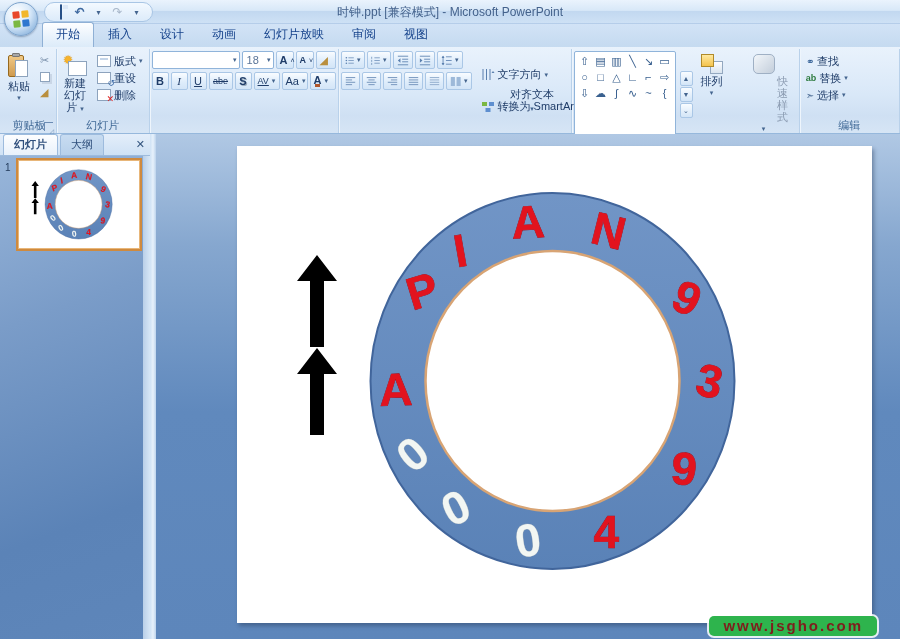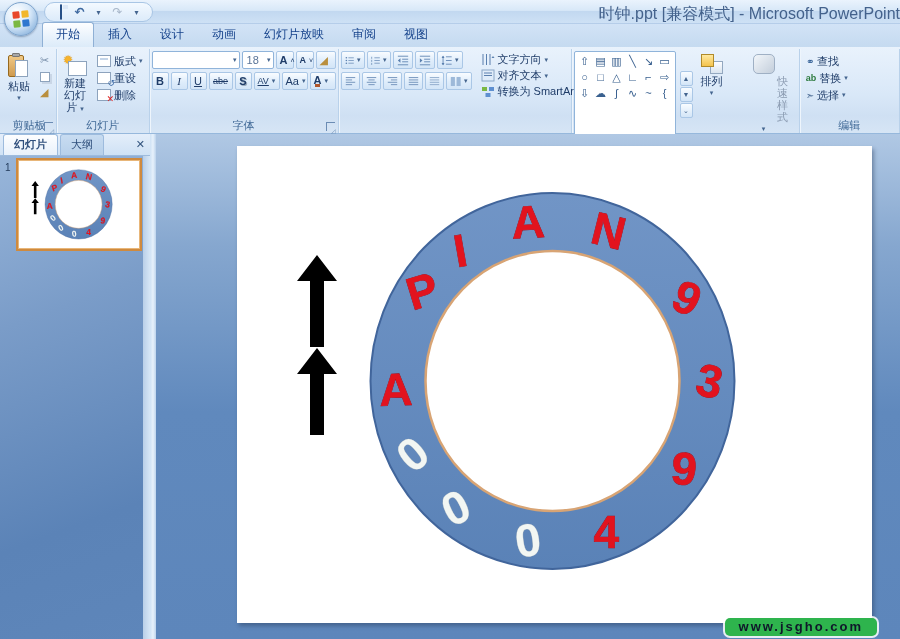--- a/index.html
+++ b/index.html
@@ -25,21 +25,21 @@
   .office-logo{ width:16px; height:16px; display:grid; grid-template-columns:7px 7px; grid-gap:2px; transform:rotate(-6deg);}
   .office-logo span{ width:7px; height:7px; border-radius:1px;}
   .ol1{background:#e8472b;} .ol2{background:#f2b72c;} .ol3{background:#7bb843;} .ol4{background:#2e77cf;}
   .qat{ position:absolute; left:44px; top:2px; height:20px; display:flex; align-items:center; gap:4px;
     padding:0 8px; background:linear-gradient(#f3f9ff,#dcebfa); border:1px solid #a9c6e5; border-radius:10px;}
   .qat .qi{ width:15px; text-align:center; font-size:12px; line-height:15px; cursor:default;}
   .save-ic{ width:11px; height:11px; background:linear-gradient(#5e8fd0,#2f5fa8); border:1px solid #274f86; border-radius:1px; position:relative;}
   .save-ic:before{content:""; position:absolute; left:2px; top:0; width:5px; height:4px; background:#dce8f7;}
   .undo-g{ color:#3f69a0; font-weight:bold;} .redo-g{ color:#a7b6c9;}
   .qat .caret{ font-size:8px; color:#44658f;}
-  .win-title{ position:absolute; left:0; right:0; top:4px; text-align:right; font-size:16px; color:#44628c; }
+  .win-title{ position:absolute; left:0; right:0; top:4px; text-align:center; font-size:12px; color:#44628c; }
   
   .tabrow{
     position:absolute; left:0; top:24px; width:900px; height:23px;
     background:linear-gradient(#d2e3f6,#c5daf0); display:flex; align-items:flex-end; padding-left:42px;
   }
   .tab{ padding:3px 13px 4px; font-size:12px; color:#15428b; border:1px solid transparent;
     border-bottom:none; border-radius:3px 3px 0 0; cursor:default; white-space:nowrap;}
   .tab.active{
     background:linear-gradient(#fdfeff,#eaf3fc 55%,#dcebf9);
     border-color:#8fb0d5; color:#15428b; font-weight:normal;
@@ -138,21 +138,21 @@
   }
   .slide svg{ display:block; width:635px; height:477px;}
   .thumb svg{ display:block; width:118px; height:88px;}
   
   .watermark{ position:absolute; right:23px; bottom:3px; text-align:center; z-index:5;}
   .wm-title{
     font-size:35px; font-weight:bold; letter-spacing:1px; color:#2eb44d; line-height:36px;
     text-shadow:-2px 0 #fff,2px 0 #fff,0 -2px #fff,0 2px #fff,-2px -2px #fff,2px 2px #fff,-2px 2px #fff,2px -2px #fff;
   }
   .wm-pill{
-    margin-top:1px; background:#2eb44d; color:#0f172a; font-weight:bold; font-size:13px;
+    margin-top:1px; background:#2eb44d; color:#7f1d1d; font-weight:bold; font-size:15px;
     padding:1px 14px 2px; border-radius:5px; display:inline-block; letter-spacing:2px;
     box-shadow:0 0 0 2px rgba(255,255,255,.85);
   }
   .two-line{ line-height:12px;}
 </style>
 </head>
 <body>
 
 <div class="titlebar">
   <div class="qat">
@@ -288,21 +288,20 @@
         <div class="smallbtn" style="width:26px;">
             <span>Aa</span>
             <span class="caret">▾</span>
           </div>
         <div class="smallbtn" style="width:26px;">
             <span class="fB fcol">A</span>
             <span class="caret">▾</span>
           </div>
       </div>
     </div>
-    <div class="lbl"><span>字体</span><span class="launcher"></span></div>
   </div>
 
   <div class="grp" style="width:233px;">
     <div class="body" style="gap:5px;">
       <div style="display:flex; flex-direction:column; gap:3px;">
         <div style="display:flex; gap:2px;">
           <div class="smallbtn" style="width:24px;">
               <svg class="mi" viewBox="0 0 14 13">
                 <circle cx="2" cy="2.5" r="1.2" fill="#5a7fae"></circle>
                 <circle cx="2" cy="6.5" r="1.2" fill="#5a7fae"></circle>
@@ -367,30 +366,30 @@
             </div>
           <div class="smallbtn" style="width:26px;">
               <svg class="mi" viewBox="0 0 14 13">
                 <rect x="1" y="1" width="5" height="11" fill="#9db9d9"></rect>
                 <rect x="8" y="1" width="5" height="11" fill="#9db9d9"></rect>
               </svg>
               <span class="caret">▾</span>
             </div>
         </div>
       </div>
-      <div style="display:flex; flex-direction:column; gap:1px; padding-top:1px;">
+      <div style="display:flex; flex-direction:column; gap:1px; padding-top:1px;margin-top:15px;">
         <div class="smallbtn noborder" style="height:15px;">
             <svg class="mi" viewBox="0 0 14 13">
               <path d="M2 1v11M5.5 1v11M9 1v11" stroke="#5a7fae"></path>
               <path d="M12 3l1.5 2h-3z" fill="#5a7fae"></path>
             </svg>
             <span>文字方向</span>
             <span class="caret">▾</span>
           </div>
-        <div class="smallbtn noborder" style="height:15px;">
+        <div class="smallbtn noborder" style="height:15px;flex-direction:column;">
             <svg class="mi" viewBox="0 0 14 13">
               <rect x="1" y="1" width="12" height="11" fill="none" stroke="#8aa6c6"></rect>
               <path d="M3 4h8M3 6.5h8" stroke="#5a7fae"></path>
             </svg>
             <span>对齐文本</span>
             <span class="caret">▾</span>
           </div>
         <div class="smallbtn noborder" style="height:15px;">
             <svg class="mi" viewBox="0 0 14 13">
               <rect x="1" y="2" width="5" height="4" fill="#7bb843"></rect>

